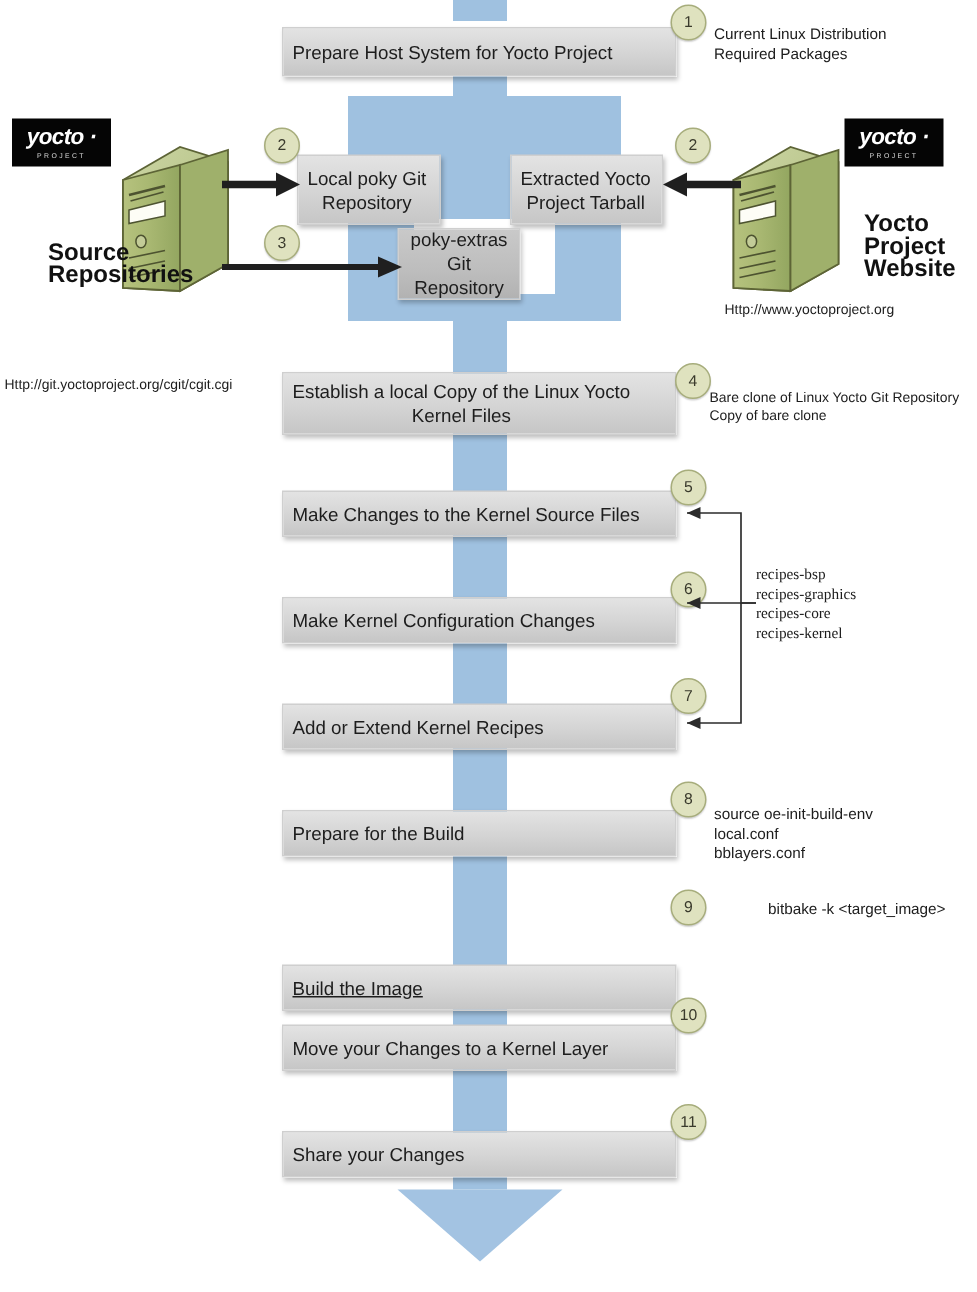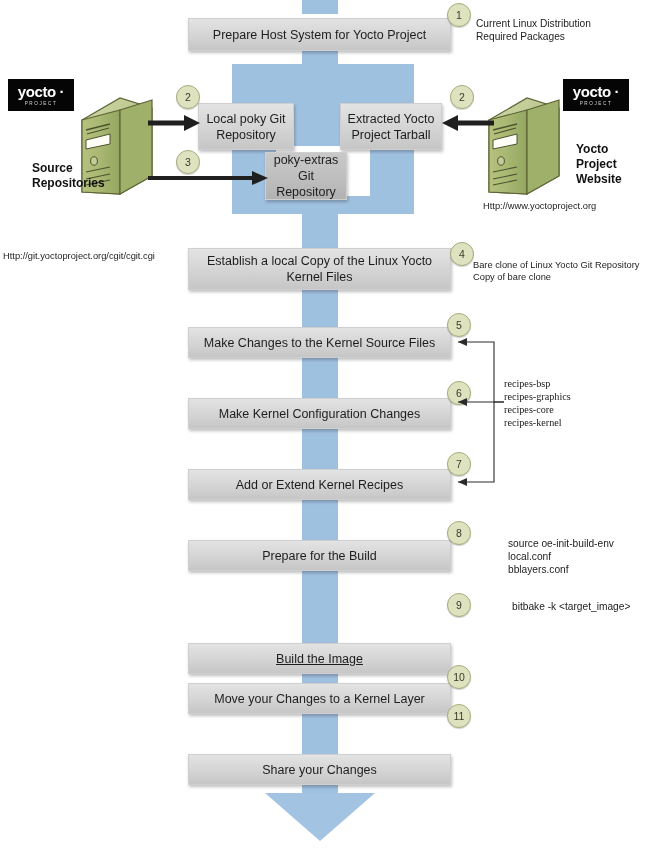--- a/index.html
+++ b/index.html
@@ -35,21 +35,20 @@
   }
 
   
   .pbox {
     position: absolute;
     background: linear-gradient(180deg, #e3e3e3 0%, #d4d4d4 55%, #c6c6c6 100%);
     border: 1px solid #cfcfcf;
     box-shadow: 1px 2px 3px rgba(0,0,0,0.25);
     display: flex;
     align-items: center;
-    justify-content: center;
     text-align: center;
     color: #1d1d1d;
     font-size: 12.5px;
     line-height: 16px;
     padding: 0 6px;
     box-sizing: border-box;
   }
   .pbox.dark {
     background: linear-gradient(180deg, #c9c9c9 0%, #bdbdbd 60%, #b2b2b2 100%);
   }
@@ -75,21 +74,21 @@
     position: absolute;
     font-size: 10.2px;
     line-height: 13px;
     color: #1c1c1c;
     white-space: pre-line;
   }
   .note-sm { font-size: 9.3px; line-height: 12px; }
 
   .bold-label {
     position: absolute;
-    font-size: 12px;
+    font-size: 16px;
     line-height: 15px;
     font-weight: bold;
     color: #111;
     white-space: pre-line;
   }
 
   
   .logo {
     position: absolute;
     background: #050505;
@@ -97,20 +96,21 @@
     flex-direction: column;
     align-items: center;
     justify-content: center;
   }
   .logo .lg-main {
     color: #ffffff;
     font-size: 15px;
     letter-spacing: -0.4px;
     line-height: 15px;
     font-weight: bold;
+    font-style: italic;
   }
   .logo .lg-sub {
     color: #d8d8d8;
     font-size: 4.6px;
     letter-spacing: 1.6px;
     line-height: 7px;
     margin-top: 1px;
   }
 
   
@@ -212,38 +212,38 @@
   </div>
   <div class="step" style="left:447px; top:521px;">
     <span>8</span>
   </div>
   <div class="step" style="left:447px; top:593px;">
     <span>9</span>
   </div>
   <div class="step" style="left:447px; top:665px;border-radius:12px;">
     <span>10</span>
   </div>
-  <div class="step" style="left:447px; top:704px;">
+  <div class="step" style="left:447px; top:736px;">
     <span>11</span>
   </div>
 
   <div class="note" style="left:476px; top:17px;">Current Linux Distribution
 Required Packages</div>
 
   <div class="note note-sm" style="left:3px; top:250px;">Http://git.yoctoproject.org/cgit/cgit.cgi</div>
 
   <div class="note note-sm" style="left:473px; top:259px;">Bare clone of Linux Yocto Git Repository
 Copy of bare clone</div>
 
   <div class="note" style="left:504px; top:377px;font-family:Liberation Serif, serif;">recipes-bsp
 recipes-graphics
 recipes-core
 recipes-kernel</div>
 
-  <div class="note" style="left:476px; top:537px;margin-left:32px;">source oe-init-build-env
+  <div class="note" style="left:476px; top:537px;">source oe-init-build-env
 local.conf
 bblayers.conf</div>
 
   <div class="note" style="left:476px; top:600px;margin-left:36px;">bitbake -k &lt;target_image&gt;</div>
 
   <svg style="position:absolute; left:448px; top:330px; width:62px; height:160px;">
     <path d="M 56,72 L 46,72 L 46,12 L 10,12" stroke="#2b2b2b" stroke-width="1.1" fill="none"></path>
     <path d="M 46,72 L 46,152 L 10,152" stroke="#2b2b2b" stroke-width="1.1" fill="none"></path>
     <path d="M 56,72 L 10,72" stroke="#2b2b2b" stroke-width="1.1" fill="none"></path>
     <polygon points="10,12 19,8 19,16" fill="#2b2b2b"></polygon>

